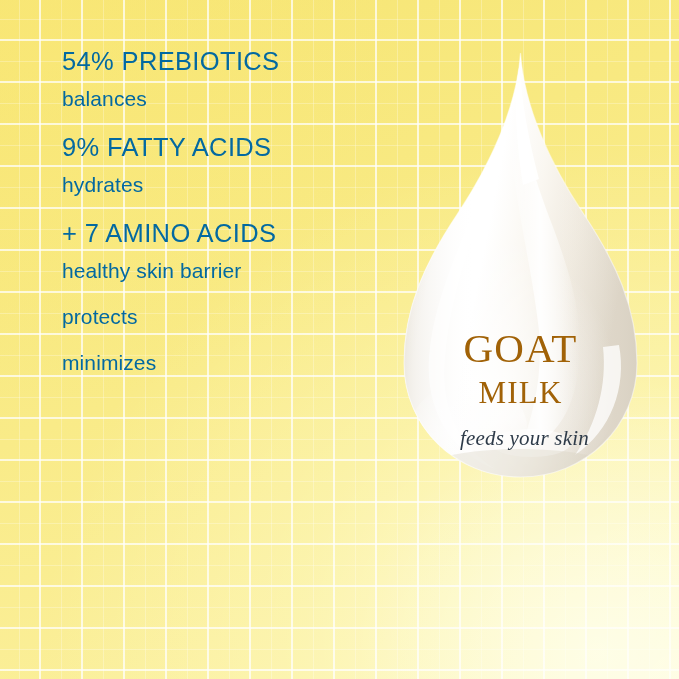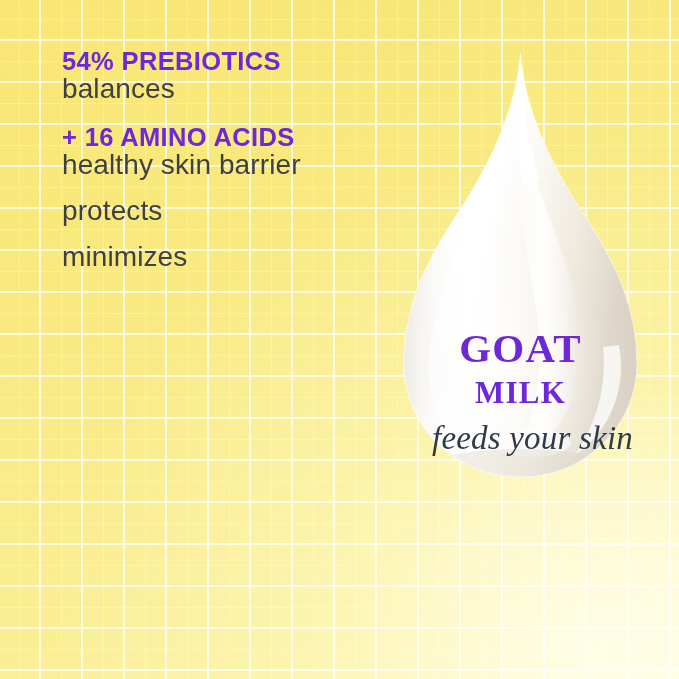--- a/index.html
+++ b/index.html
@@ -86,32 +86,32 @@
   .benefit {
     margin-bottom: 21px;
   }
   .benefit:last-child { margin-bottom: 0; }
 
   .benefit-title {
     font-family: "Liberation Sans", sans-serif;
     font-size: 25.5px;
     line-height: 30px;
     letter-spacing: 0.35px;
-    font-weight: 700;
-    color: #6d28d9;
+    font-weight: 400;
+    color: #0369a1;
     white-space: pre-line;
   }
   .benefit-desc {
     font-family: "Liberation Sans", sans-serif;
-    font-size: 28px;
+    font-size: 21px;
     line-height: 25px;
     letter-spacing: 0.1px;
     font-weight: 400;
-    color: #404040;
-    margin-top: 0;
+    color: #0369a1;
+    margin-top: 10px;
     white-space: pre-line;
   }
 
   
   .droplet-wrap {
     position: absolute;
     left: 383px;
     top: 45px;
     width: 275px;
     height: 515px;
@@ -127,22 +127,22 @@
   .droplet-text {
     position: absolute;
     left: 0;
     top: 0;
     width: 275px;
     text-align: center;
     pointer-events: none;
   }
   .brand-line {
     font-family: "Liberation Serif", serif;
-    font-weight: 700;
-    color: #6d28d9;
+    font-weight: 400;
+    color: #a16207;
     letter-spacing: 1.2px;
   }
   .brand-goat {
     position: absolute;
     top: 281px;
     left: 0;
     width: 275px;
     font-size: 41px;
     line-height: 44px;
   }
@@ -150,26 +150,26 @@
     position: absolute;
     top: 326px;
     left: 0;
     width: 275px;
     font-size: 31px;
     line-height: 44px;
   }
   .brand-tag {
     position: absolute;
     top: 378px;
-    left: 12px;
+    left: 4px;
     width: 275px;
     font-family: "Liberation Serif", serif;
     font-style: italic;
     font-weight: 400;
-    font-size: 33px;
+    font-size: 21px;
     line-height: 30px;
     letter-spacing: 0.2px;
     color: #2E3B49;
   }
 </style>
 </head>
 <body>
 
 <div id="poster">
 
@@ -180,24 +180,26 @@
 
   <div class="benefits">
 
     <div class="benefit">
       <div class="benefit-title">54% PREBIOTICS</div>
       <div class="benefit-desc">balances</div>
     </div>
 
 
     <div class="benefit">
-    </div>
-
-    <div class="benefit">
-      <div class="benefit-title">+ 16 AMINO ACIDS</div>
+      <div class="benefit-title">9% FATTY ACIDS</div>
+      <div class="benefit-desc">hydrates</div>
+    </div>
+
+    <div class="benefit">
+      <div class="benefit-title">+ 7 AMINO ACIDS</div>
       <div class="benefit-desc">healthy skin barrier</div>
     </div>
 
     <div class="benefit">
       <div class="benefit-desc">protects</div>
     </div>
 
     <div class="benefit">
       <div class="benefit-desc">minimizes</div>
     </div>

